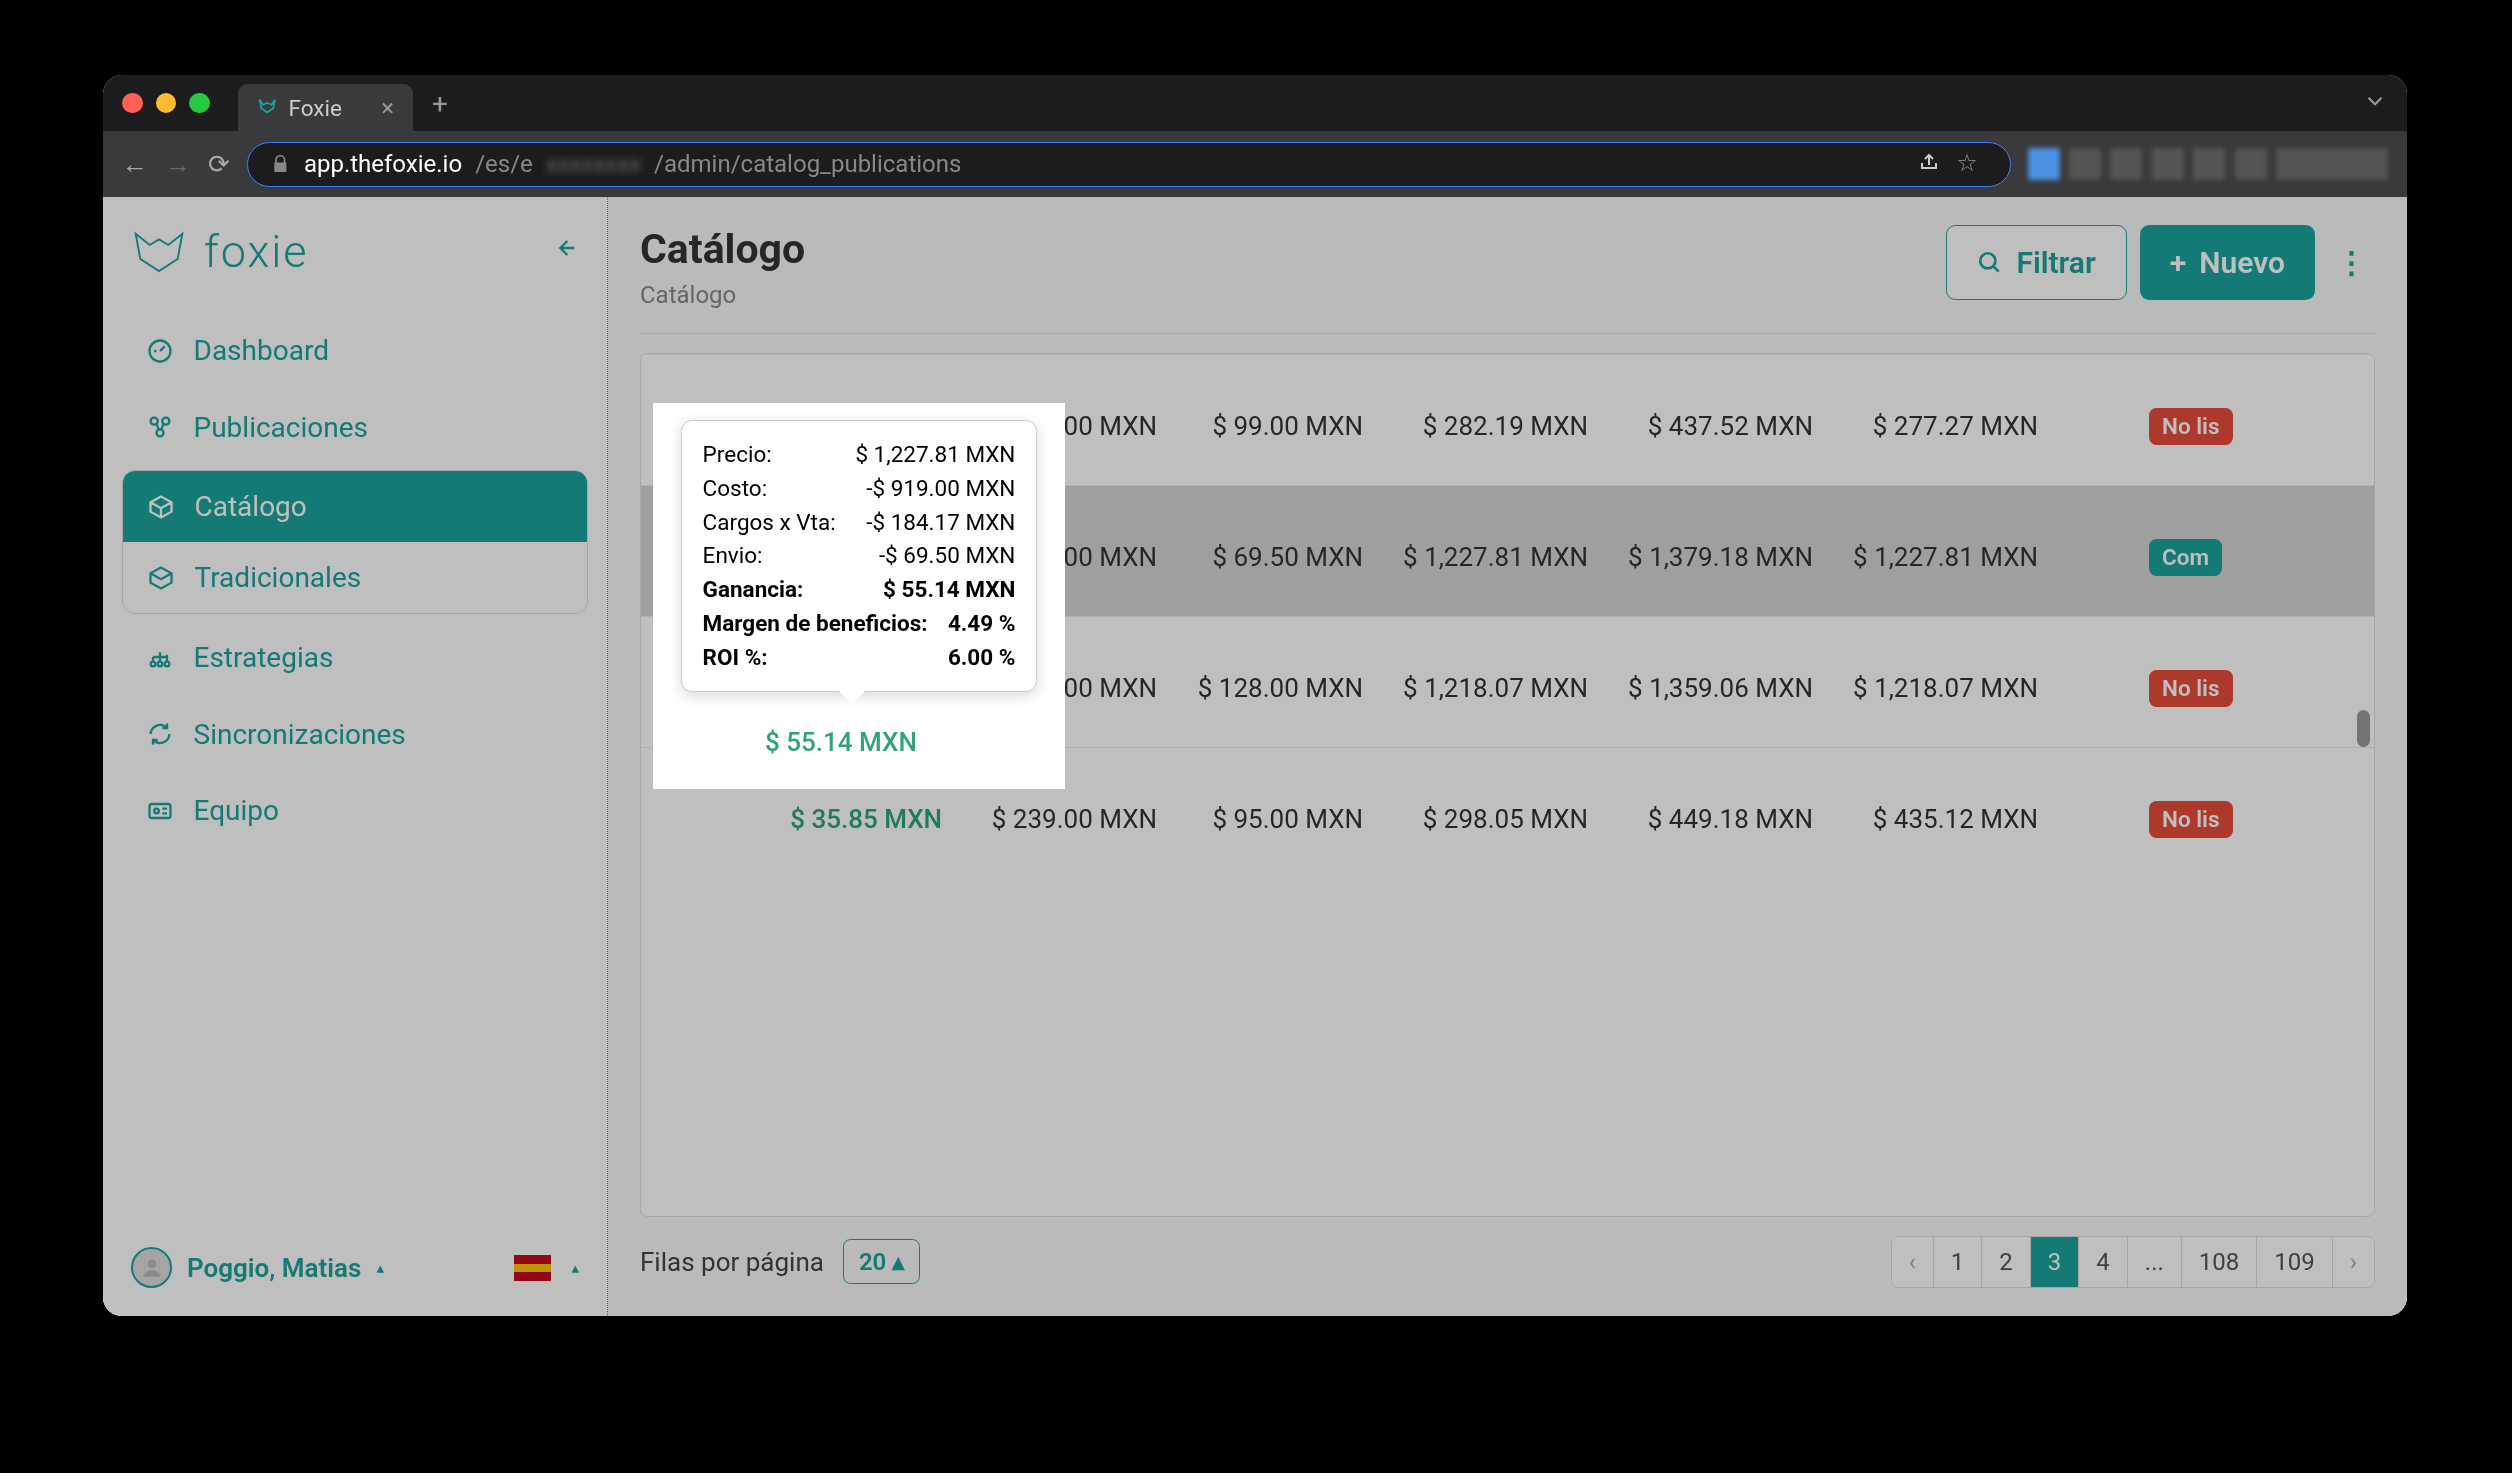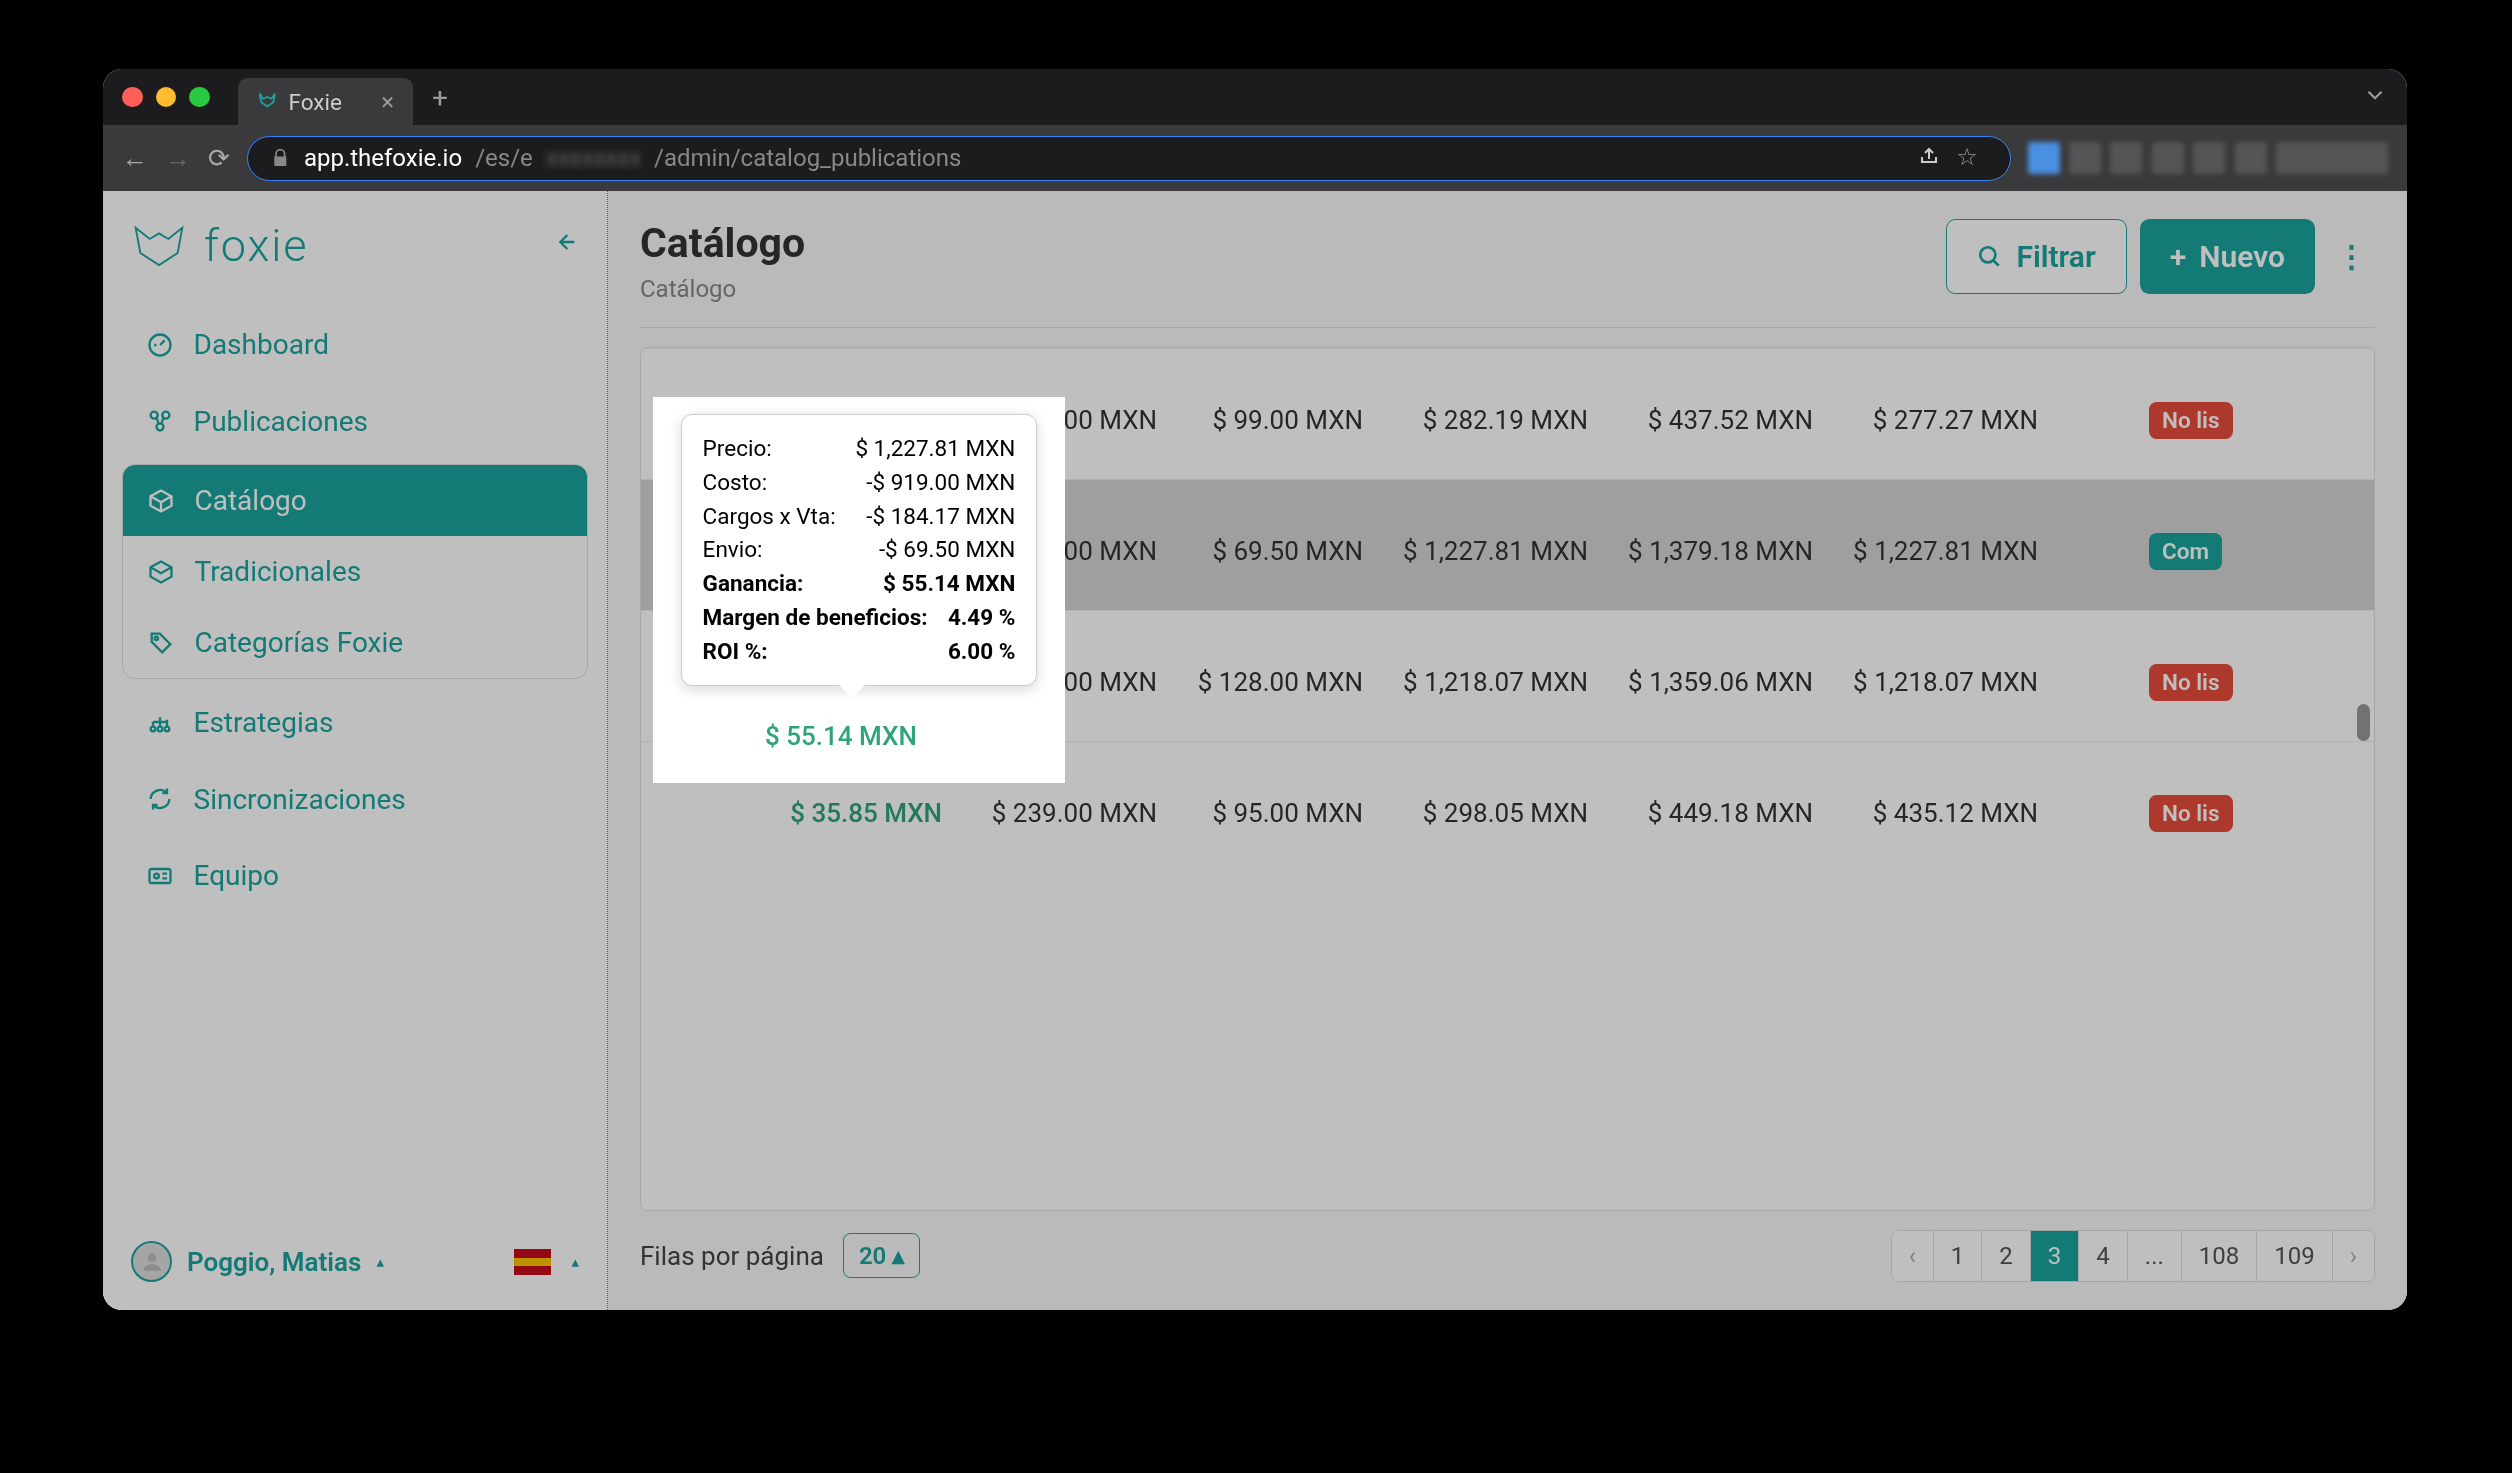--- a/index.html
+++ b/index.html
@@ -1,18 +1,18 @@
 <!DOCTYPE html>
 <html style="font-size:15px"><head>
 <meta charset="utf-8">
 <style>
 * { margin: 0; padding: 0; box-sizing: border-box; font-family: -apple-system, BlinkMacSystemFont, "Segoe UI", Roboto, sans-serif; }
 body { background: #000; width: 2512px; height: 1473px; position: relative; }
 
-.browser-window { position: absolute; left: 103px; top: 69px; width: 2304px; height: 1241px; background: #e5e5e5; border-radius: 19px; overflow: hidden; box-shadow: 0 19px 56px rgba(0,0,0,0.5); }
+.browser-window { position: absolute; left: 103px; top: 75px; width: 2304px; height: 1241px; background: #e5e5e5; border-radius: 19px; overflow: hidden; box-shadow: 0 19px 56px rgba(0,0,0,0.5); }
 
 .tab-bar { height: 56px; background: #1c1c1e; display: flex; align-items: center; padding: 0 19px; }
 .traffic-lights { display: flex; gap: 13px; margin-right: 28px; }
 .traffic-light { width: 20.6px; height: 20.6px; border-radius: 50%; }
 .traffic-red { background: #ff5f57; }
 .traffic-yellow { background: #febc2e; }
 .traffic-green { background: #28c840; }
 .tab { display: flex; align-items: center; background: #3a3a3c; padding: 9.4px 19px; border-radius: 9.4px 9.4px 0 0; gap: 11.2px; color: #ccc; font-size: 22.5px; height: 47px; margin-top: 9.4px; }
 .tab-close { color: #999; font-size: 24px; margin-left: 28px; cursor: pointer; }
 .new-tab { color: #999; font-size: 28px; margin-left: 19px; cursor: pointer; }
@@ -203,29 +203,20 @@
             <span>Catálogo</span>
           </div>
           <div class="nav-item sub">
             <span class="nav-icon">
                 <svg width="28" height="28" viewBox="0 0 24 24" fill="none" stroke="currentColor" stroke-width="2">
                   <path d="M3 8l9-5 9 5v8l-9 5-9-5z M3 8l9 5 9-5"></path>
                 </svg>
               </span>
             <span>Tradicionales</span>
           </div>
-          <div class="nav-item sub">
-            <span class="nav-icon">
-                <svg width="28" height="28" viewBox="0 0 24 24" fill="none" stroke="currentColor" stroke-width="2">
-                  <path d="M4 4h7l9 9-7 7-9-9z"></path>
-                  <circle cx="8" cy="8" r="1.5"></circle>
-                </svg>
-              </span>
-            <span>Categorías Foxie</span>
-          </div>
         </div>
         <div class="nav-item">
           <span class="nav-icon">
               <svg width="28" height="28" viewBox="0 0 24 24" fill="none" stroke="currentColor" stroke-width="2">
                 <circle cx="6" cy="18" r="2"></circle>
                 <circle cx="12" cy="18" r="2"></circle>
                 <circle cx="18" cy="18" r="2"></circle>
                 <path d="M6 16v-4M12 16V8M18 16v-6M6 12h12"></path>
               </svg>
             </span>

